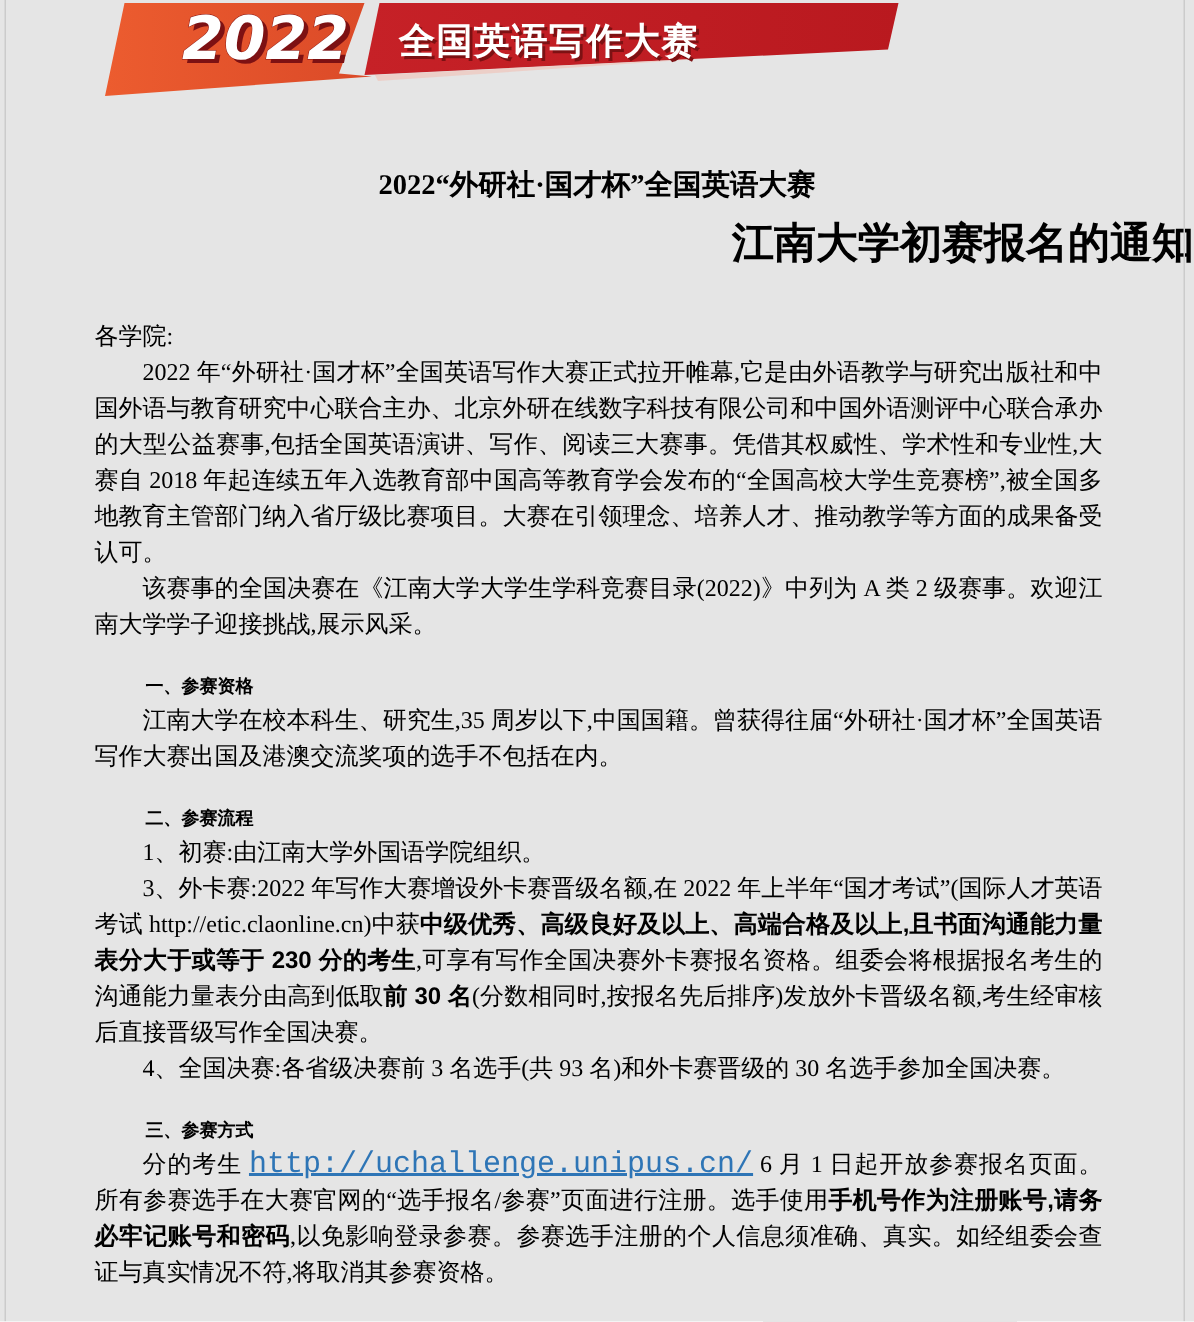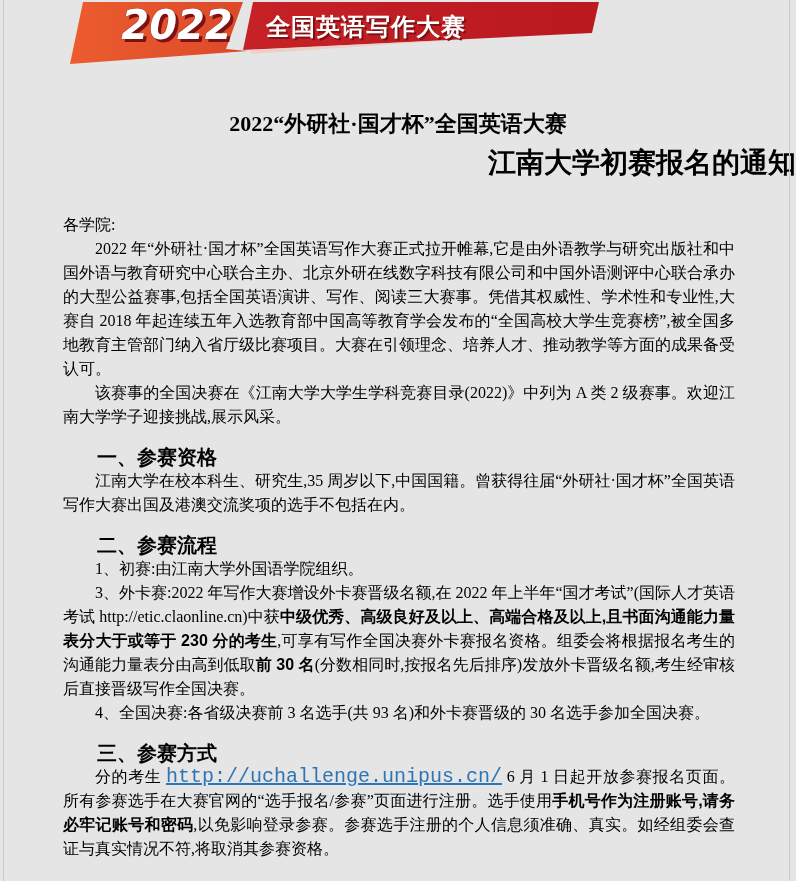--- a/index.html
+++ b/index.html
@@ -17,36 +17,36 @@
   .banner-year-text {
     font-family:"DejaVu Sans","Liberation Sans",sans-serif;
     font-weight:bold; font-style:italic; font-size:40px;
   }
   .banner-cn-text {
     font-family:"DejaVu Sans","Liberation Sans",sans-serif;
     font-weight:bold; font-size:24px; letter-spacing:1px;
   }
   .title1 {
     margin-top:47px; text-align:center;
-    font-size:22px; font-weight:700; line-height:22px;
+    font-size:19px; font-weight:700; line-height:22px;
   }
   .title2 {
     margin-top:11px; text-align:right;
     font-size:28px; font-weight:700; line-height:34px;
   }
   .content {
     margin:33px 61px 0 63px;
     font-size:16px; line-height:24px;
   }
   .content p { text-align:justify; }
   .indent { text-indent:32px; }
   .heading {
     margin-top:16px; text-indent:34px;
     font-family:"Liberation Sans","DejaVu Sans",sans-serif;
-    font-weight:700; font-size:20px;
+    font-weight:700; font-size:12px;
   }
   .hei {
     font-family:"Liberation Sans","DejaVu Sans",sans-serif;
     font-weight:700;
   }
   a.doclink {
     color:#2E75B6; text-decoration:underline;
     font-family:"Liberation Mono","DejaVu Sans Mono",monospace;
     font-size:20px; cursor:pointer;
   }

